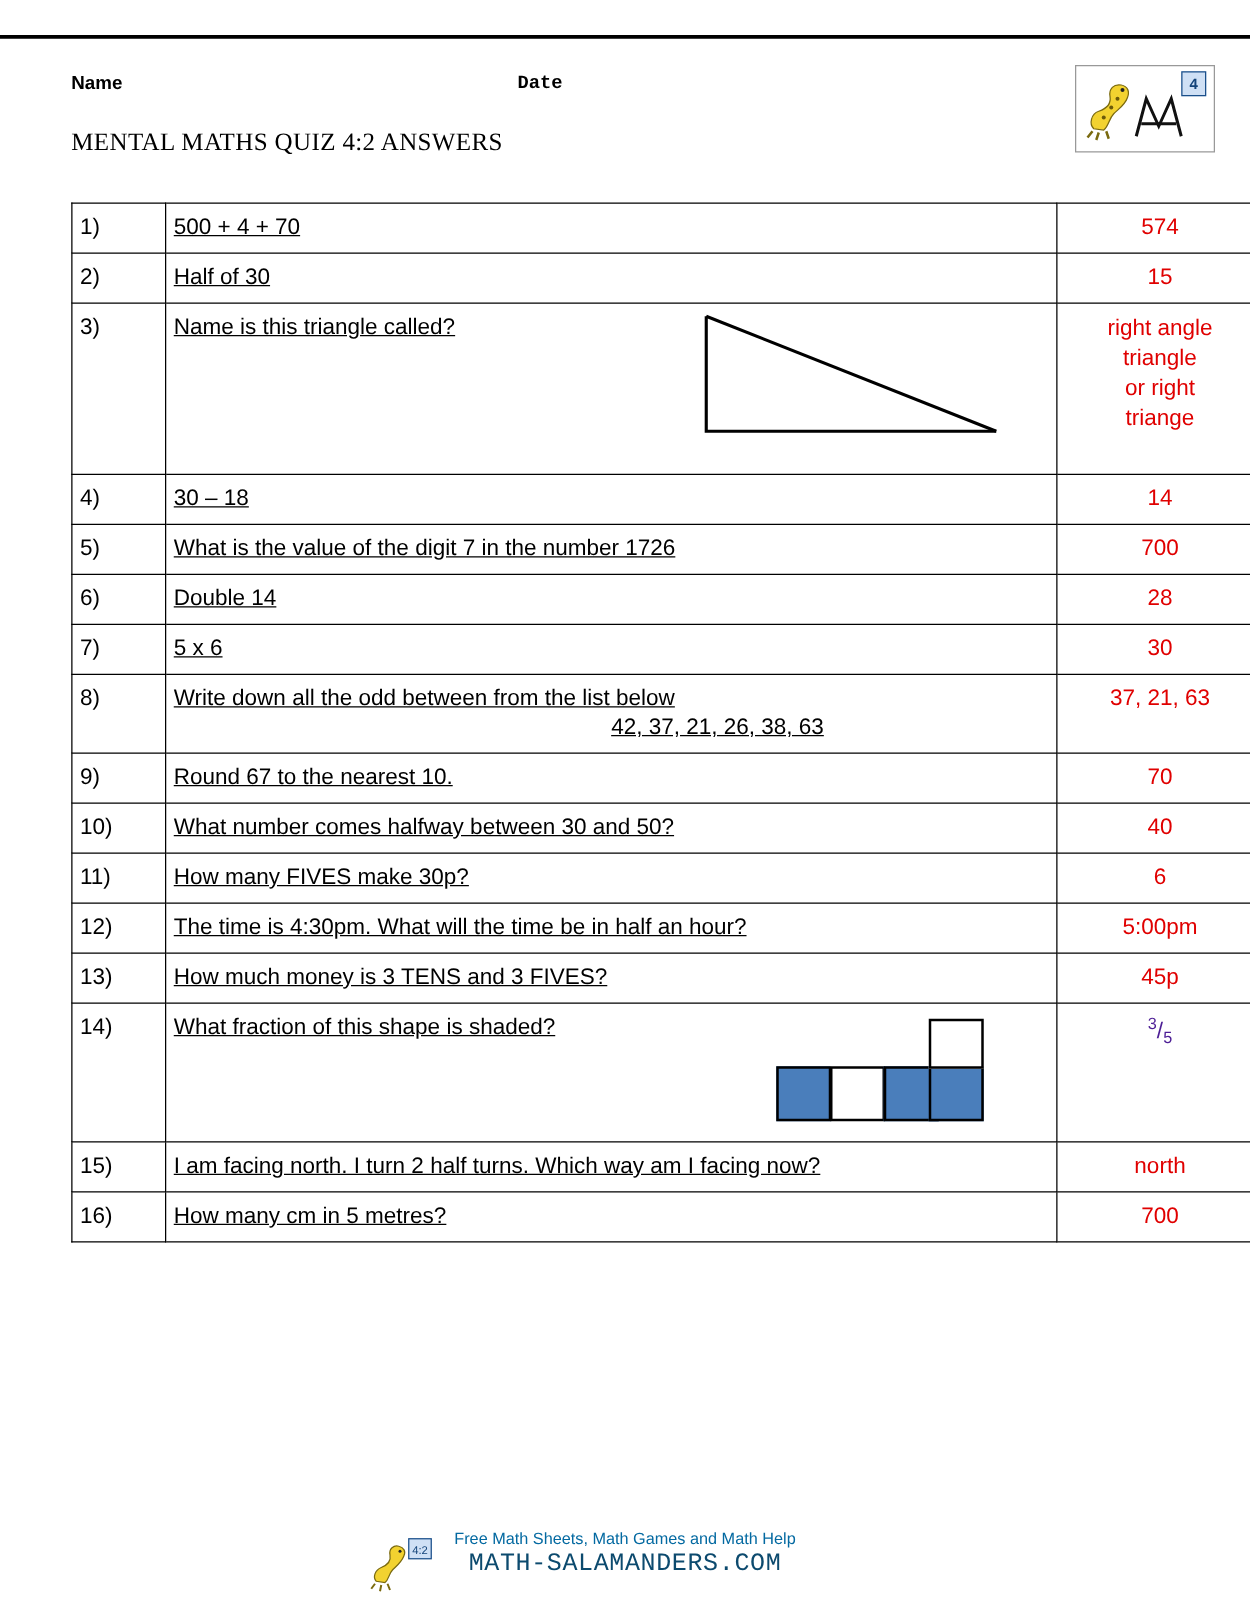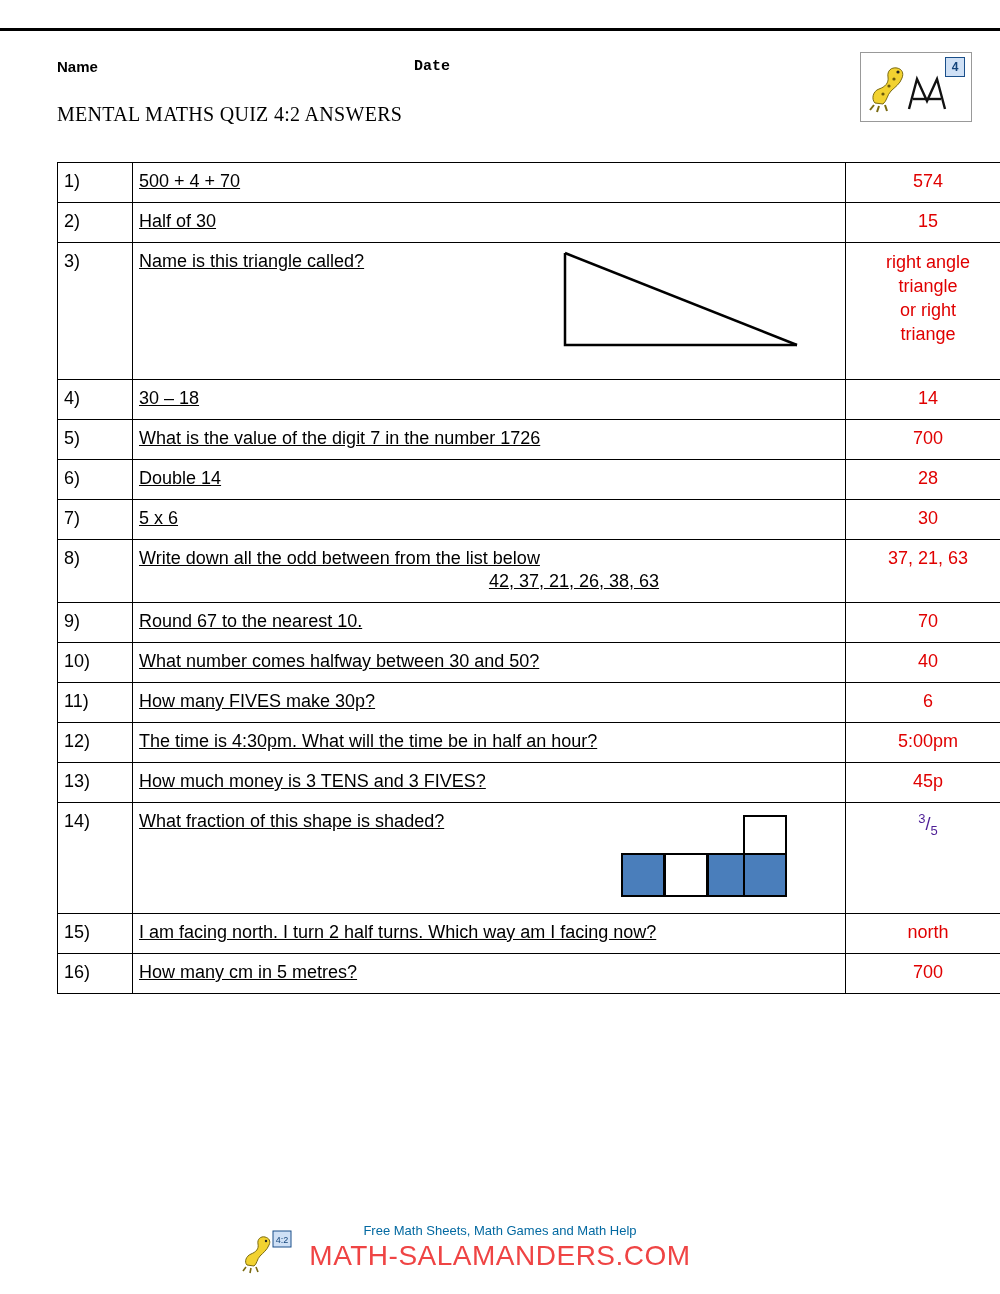--- a/index.html
+++ b/index.html
@@ -174,24 +174,24 @@
     width: 1000px;
     text-align: center;
     margin-top: 27px;
   }
   .footer-tag {
     font-size: 13px;
     font-family: "Liberation Sans", sans-serif;
     color: #0369a1;
   }
   .footer-brand {
-    font-size: 28px;
-    font-family: Liberation Sans, sans-serif;
+    font-size: 20px;
+    font-family: Liberation Mono, monospace;
     letter-spacing: 0.5px;
-    color: #ef4444;
+    color: #0c4a6e;
     margin-top: 2px;
   }
   .footer-row {
     position: relative;
     display: inline-block;
   }
   .foot-logo {
     position: absolute;
     left: -72px;
     top: 2px;

